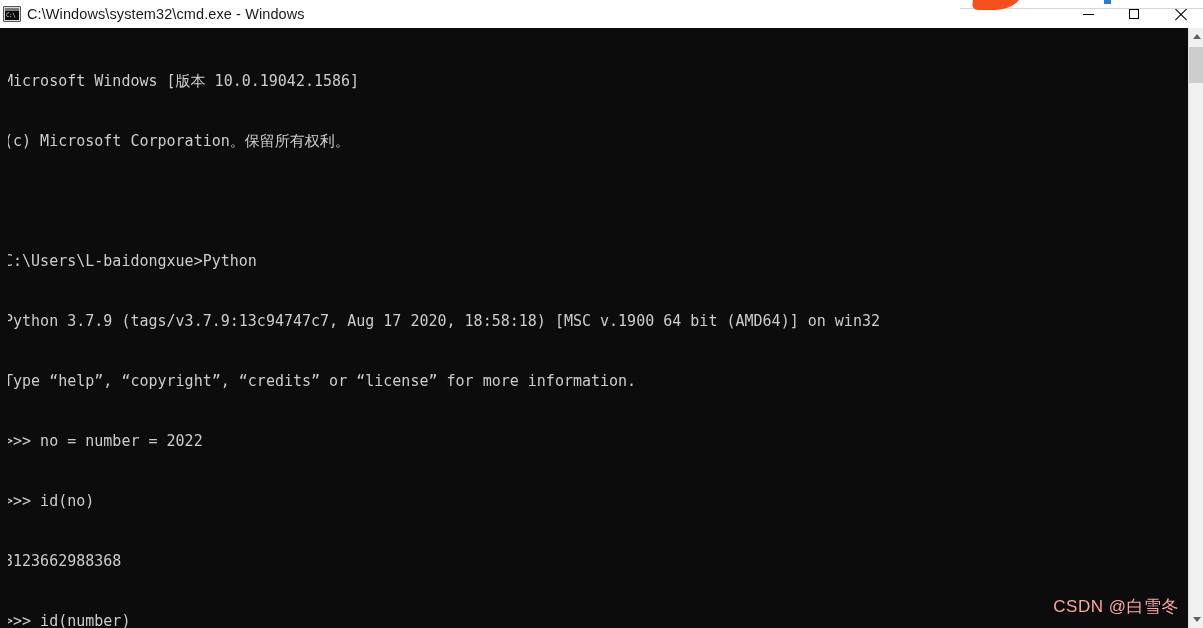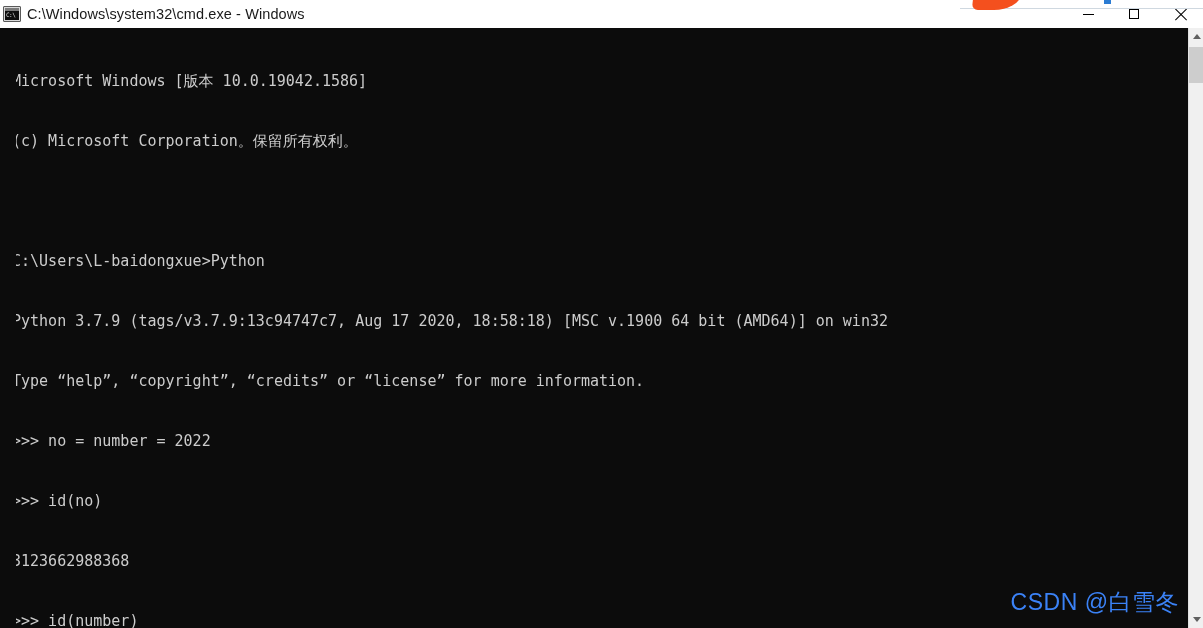--- a/index.html
+++ b/index.html
@@ -156,21 +156,21 @@
     top: 8px;
     width: 244px;
     height: 1px;
     background: #cfd8e0;
     z-index: 39;
   }
 
   
   .console {
     position: absolute;
-    left: 16px;
+    left: 8px;
     top: 28px;
     width: 1188px;
     height: 600px;
     background: #0c0c0c;
     overflow: hidden;
   }
   .console-text {
     position: absolute;
     left: -4px;
     top: 3px;
@@ -224,22 +224,22 @@
     height: 36px;
     background: #cdcdcd;
   }
 
   
   .watermark {
     position: absolute;
     right: 24px;
     bottom: 10px;
     font-family: "Liberation Sans", sans-serif;
-    font-size: 23px;
-    color: #3b82f6;
+    font-size: 17px;
+    color: #fca5a5;
     letter-spacing: 0.5px;
     z-index: 25;
     white-space: nowrap;
   }
 </style>
 </head>
 <body>
 
 <div id="app">
 

